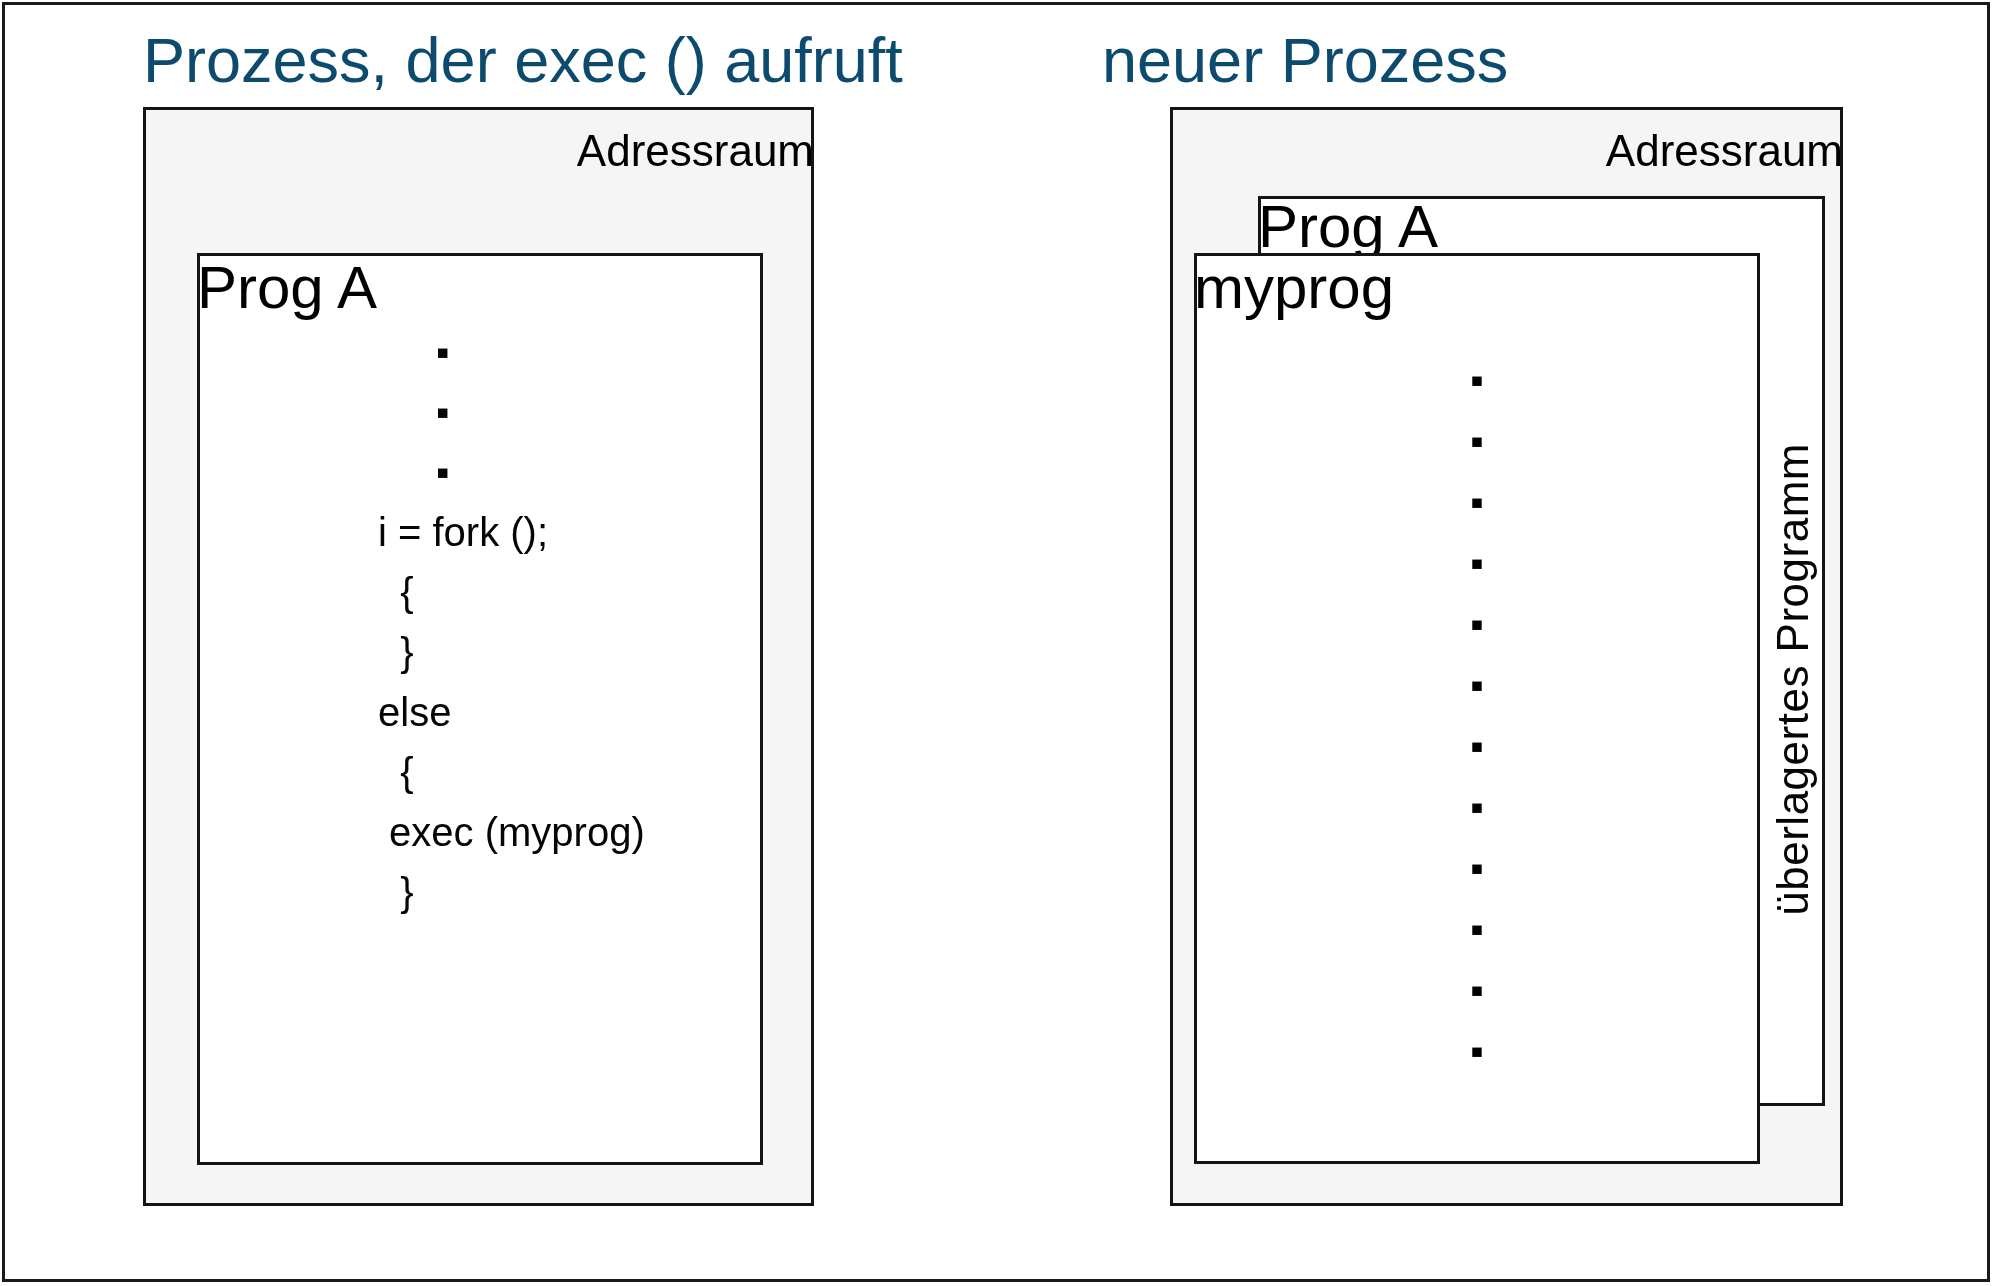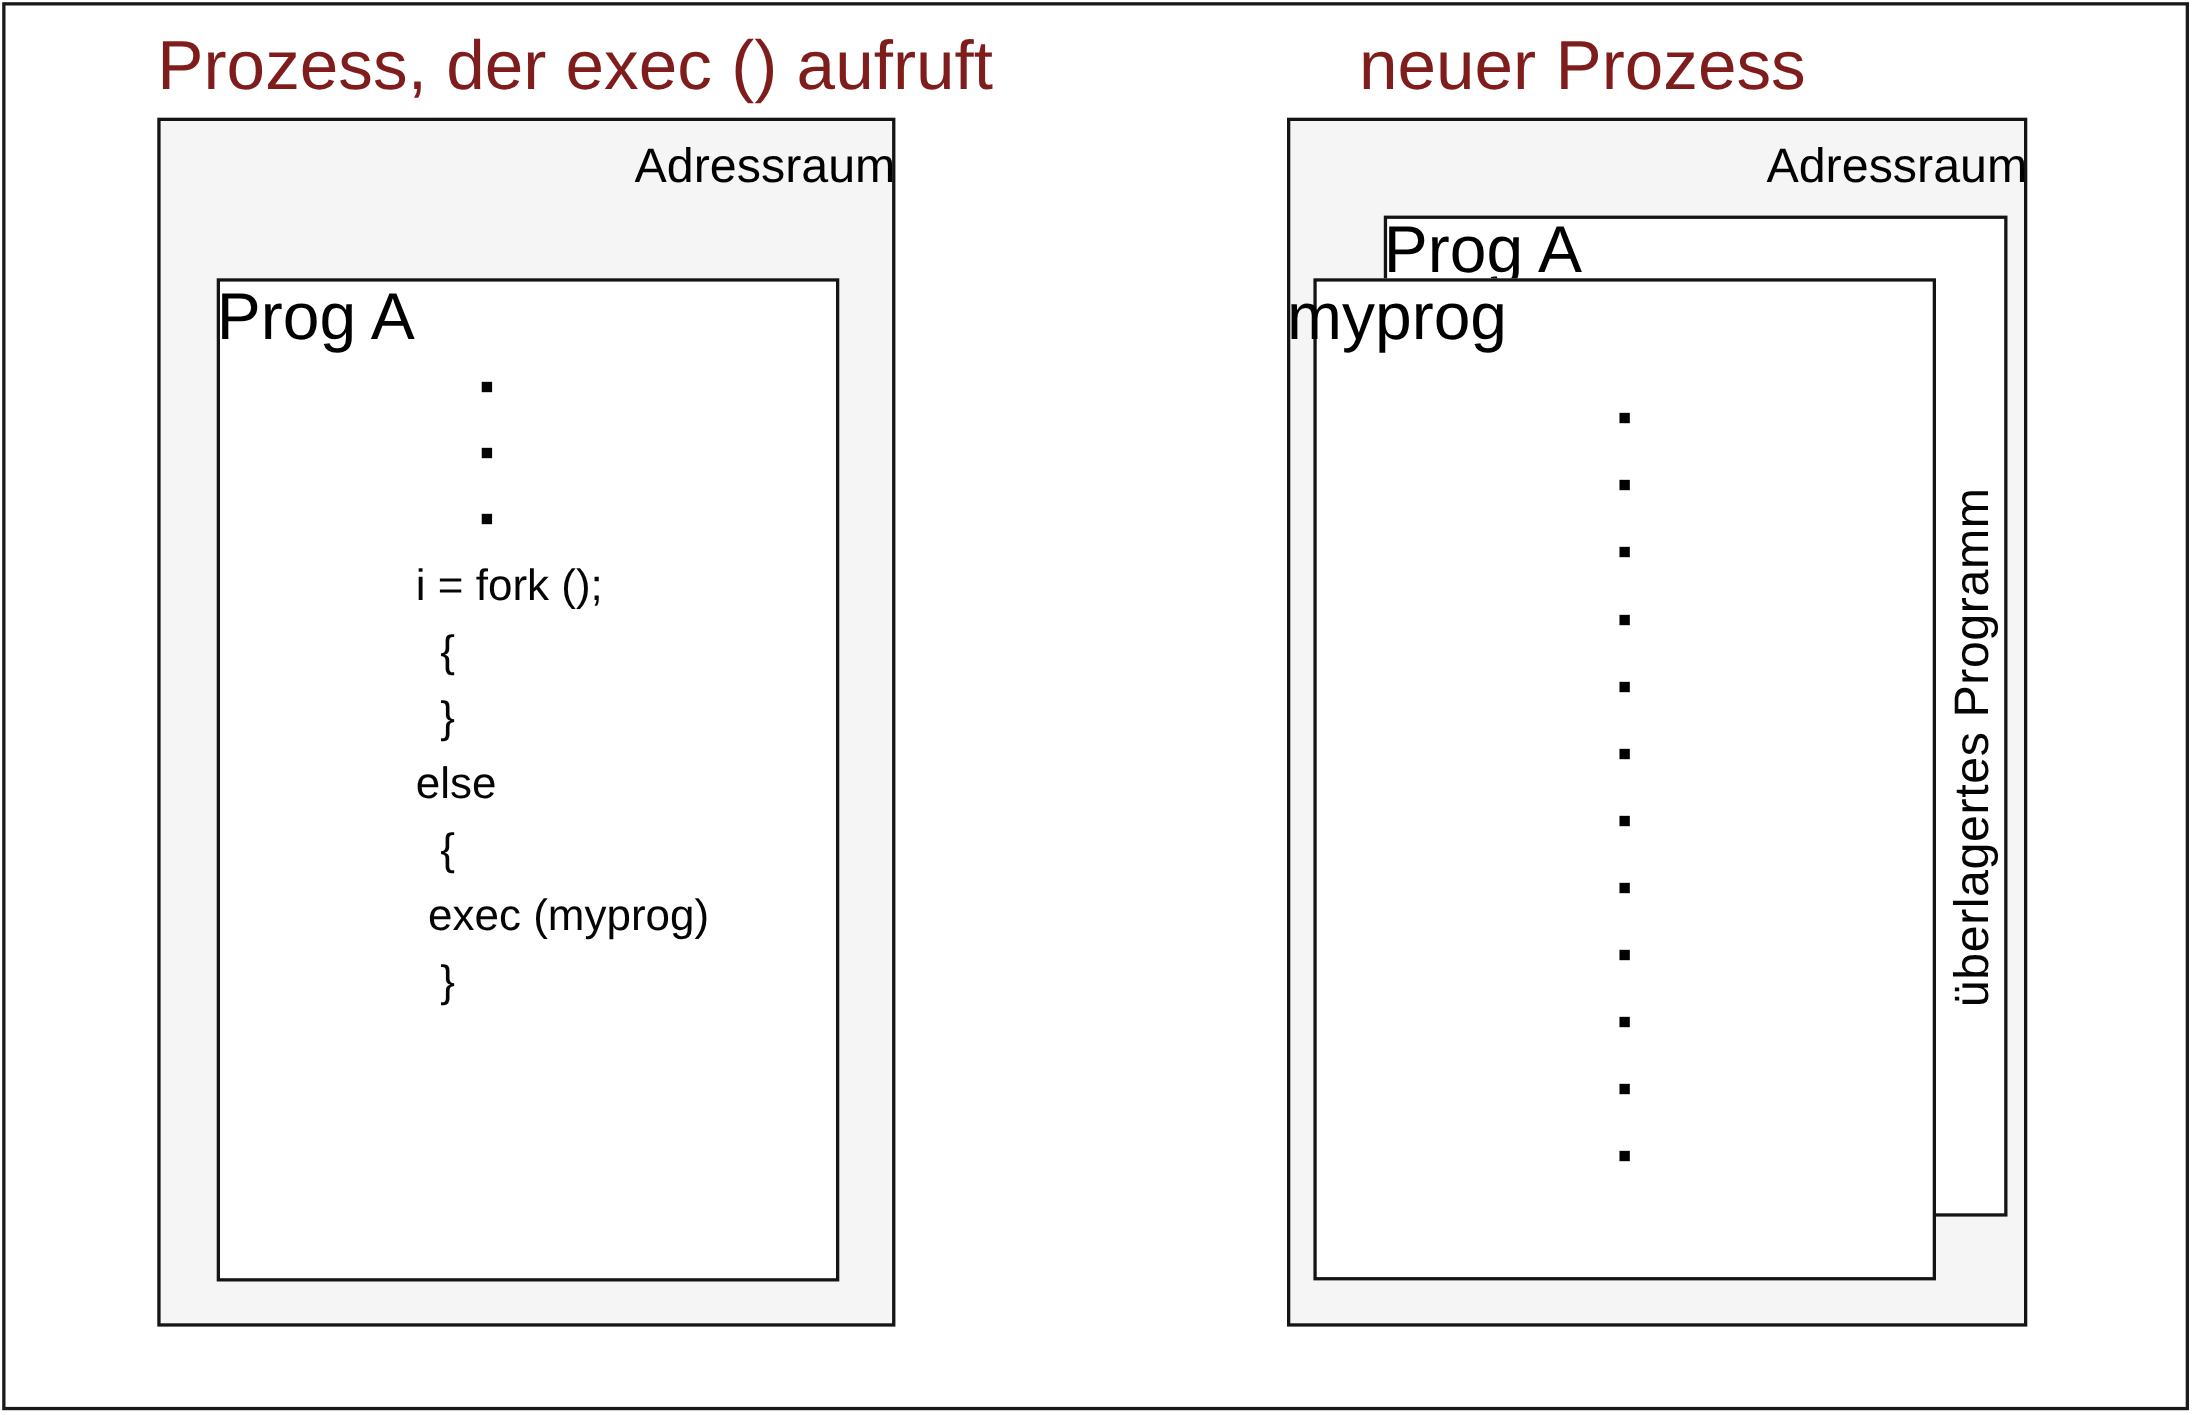--- a/index.html
+++ b/index.html
@@ -20,23 +20,22 @@
     position: absolute;
     left: 2px; top: 2px; right: 4px; bottom: 4px;
     border: 3px solid #1a1a1a;
   }
   .col-title {
     position: absolute;
     top: 24px;
     height: 72px;
     font-size: 63px;
     line-height: 72px;
-    text-align: center;
     white-space: nowrap;
-    color: #7f1d1d;
+    color: #0c4a6e;
   }
   .title-left  { left: 143px; width: 671px; }
   .title-right { left: 1102px; width: 673px; }
 
   .addr-box {
     position: absolute;
     top: 107px;
     height: 1099px;
     background: #f5f5f5;
     border: 3px solid #141414;
@@ -77,21 +76,21 @@
   .box-label {
     position: absolute;
     height: 50px;
     font-size: 60px;
     line-height: 50px;
     text-align: left;
     white-space: nowrap;
   }
   .label-progA-left  { left: 197px;  width: 566px; top: 263px; }
   .label-progA-right { left: 1258px; width: 567px; top: 202px; }
-  .label-myprog      { left: 1170px; width: 566px; top: 263px; }
+  .label-myprog      { left: 1194px; width: 566px; top: 263px; }
 
   .code-block {
     position: absolute;
     left: 378px; top: 322px;
     font-size: 40px;
     line-height: 60px;
     color: #050505;
   }
   .code-line {
     white-space: pre;

